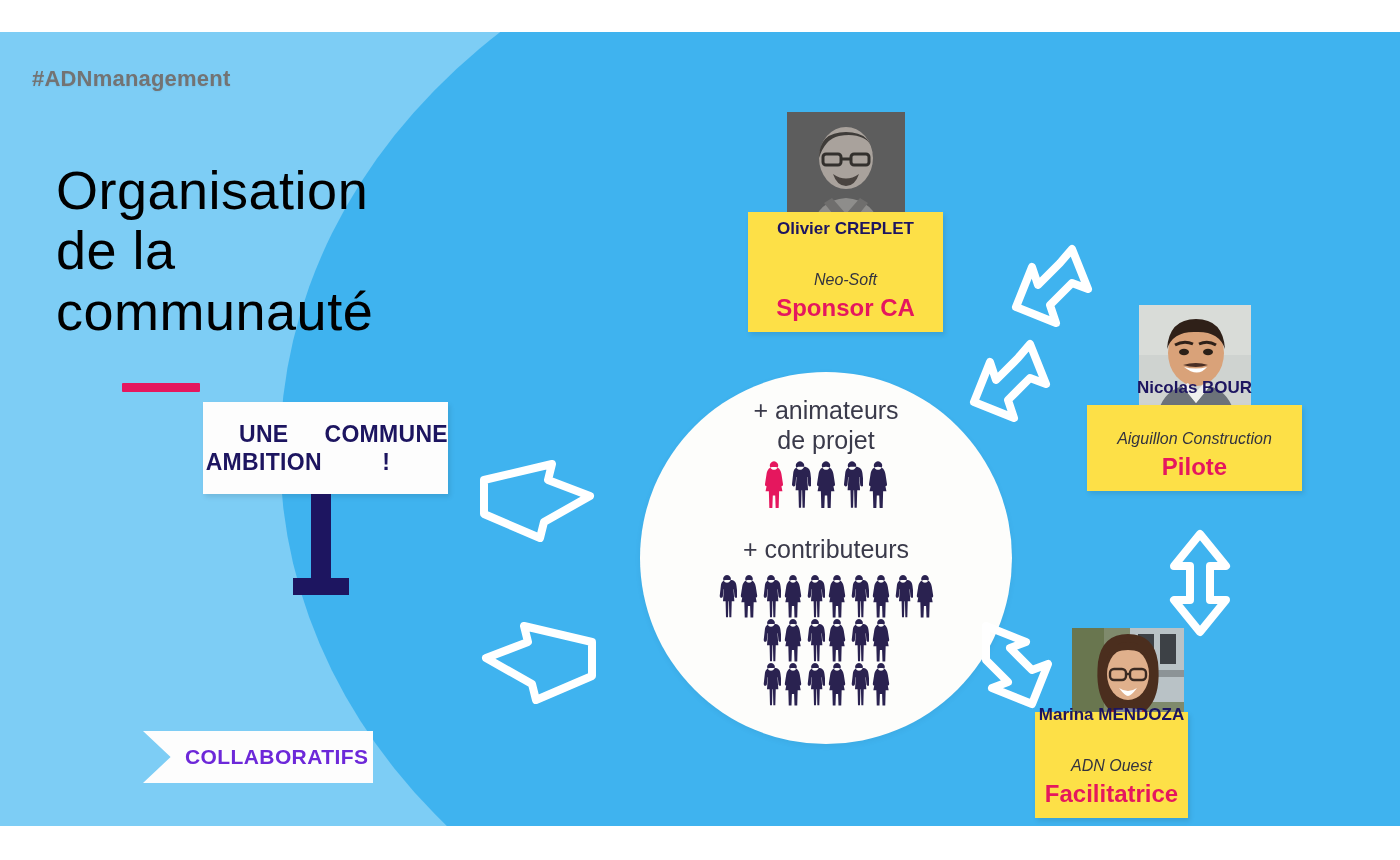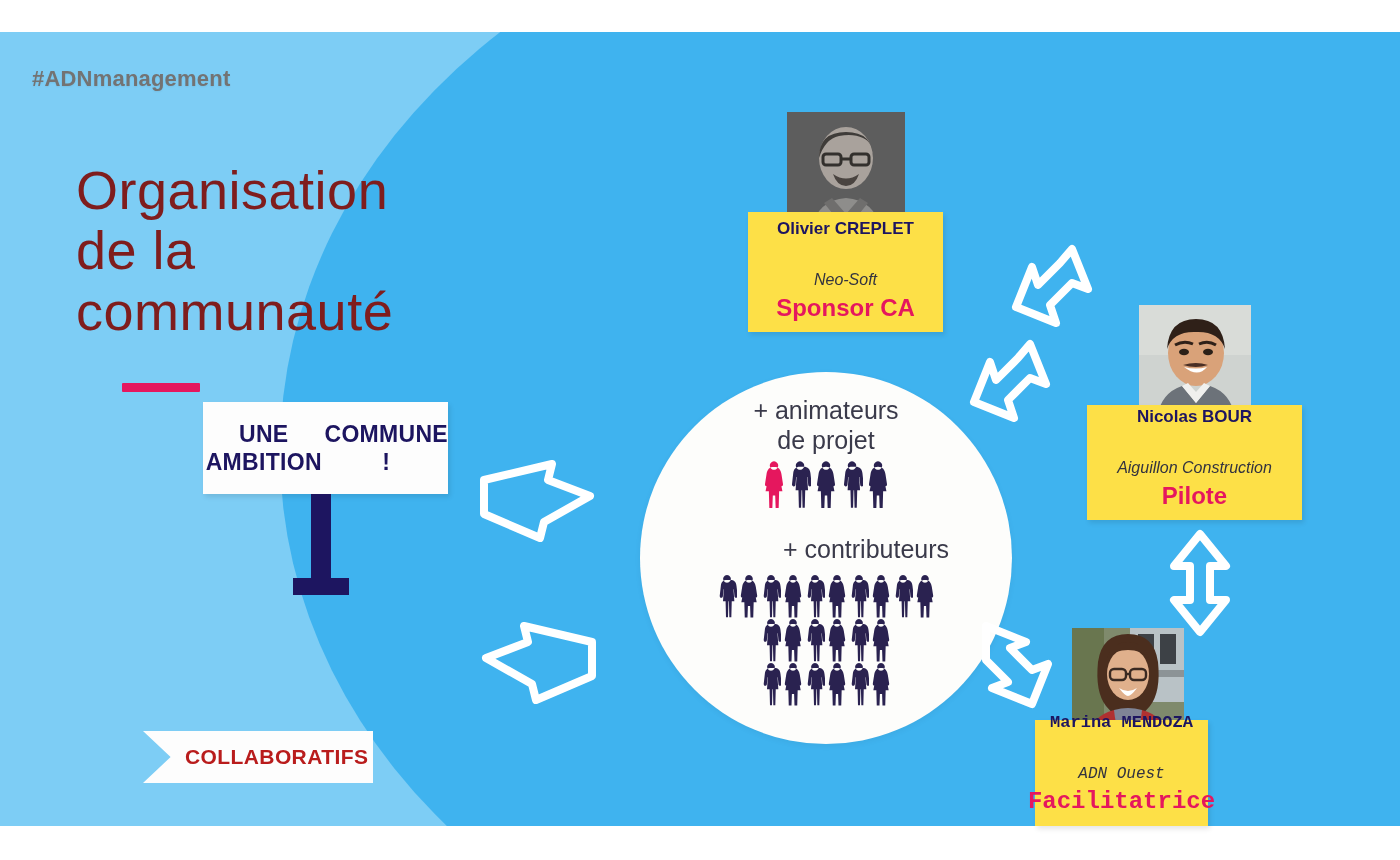--- a/index.html
+++ b/index.html
@@ -22,22 +22,22 @@
     background:#3fb3ef;
   }
 
   
   .hashtag{
     position:absolute;left:32px;top:66px;
     font-size:22px;font-weight:bold;color:#737373;letter-spacing:.2px;
     text-shadow:0 1px 2px rgba(0,0,0,.06);
   }
   .headline{
-    position:absolute;left:76px;top:160px;width:470px;
-    font-size:54px;line-height:1.12;font-weight:400;color:#7f1d1d;
+    position:absolute;left:56px;top:160px;width:470px;
+    font-size:54px;line-height:1.12;font-weight:400;color:#000000;
     letter-spacing:.5px;
   }
   .pink-rule{
     position:absolute;left:122px;top:383px;width:78px;height:9px;
     background:#e5175e;border-radius:1px;
   }
 
   
   .ambition-box{
     position:absolute;left:203px;top:402px;width:245px;height:92px;
@@ -71,36 +71,36 @@
   }
   .banner2{
     position:absolute;left:143px;top:731px;width:230px;height:52px;
     background:#fdfdfd;
     box-shadow:2px 3px 5px rgba(0,0,0,.10);
     -webkit-clip-path:polygon(0 0,100% 0,100% 100%,0 100%,12% 50%);
     clip-path:polygon(0 0,100% 0,100% 100%,0 100%,12% 50%);
     display:flex;align-items:center;
   }
   .banner2 span{
-    color:#b91c1c;font-weight:bold;font-size:21px;letter-spacing:.4px;
+    color:#6d28d9;font-weight:bold;font-size:21px;letter-spacing:.4px;
     margin-left:42px;
   }
 
   
   .core-circle{
     position:absolute;left:640px;top:372px;width:372px;height:372px;
     border-radius:50%;background:#fdfdfb;
     box-shadow:0 2px 6px rgba(0,0,0,.05);
   }
   .core-label{
     position:absolute;width:100%;text-align:center;
     color:#3a3a4a;font-size:25px;line-height:1.18;font-weight:400;
   }
   .core-label.anim{top:24px;}
-  .core-label.contrib{top:163px;padding-left:40px;}
+  .core-label.contrib{top:163px;}
 
   .fig-row{position:absolute;width:100%;display:flex;justify-content:center;align-items:flex-end;}
   .fig-row.anim{top:88px;gap:4px;}
   .fig-row.c1{top:202px;gap:2px;}
   .fig-row.c2{top:246px;gap:2px;}
   .fig-row.c3{top:290px;gap:2px;}
   .fig{display:block;}
 
   
   .card{position:absolute;}
@@ -119,26 +119,26 @@
   .plate .role{color:#e5175e;font-weight:bold;font-size:24px;line-height:1.35;margin-top:1px;}
 
   
   #card-olivier{left:748px;top:112px;width:195px;height:220px;}
   #card-olivier .photo{width:118px;height:118px;}
   #card-olivier .plate{top:100px;width:195px;height:120px;}
 
   
   #card-nicolas{left:1087px;top:305px;width:215px;height:215px;}
   #card-nicolas .photo{width:112px;height:112px;}
-  #card-nicolas .plate{top:100px;width:215px;height:115px;}
+  #card-nicolas .plate{top:100px;width:215px;height:86px;}
 
   
   #card-marina{left:1035px;top:628px;width:185px;height:198px;}
   #card-marina .photo{width:112px;height:112px;}
-  #card-marina .plate{top:92px;width:173px;height:106px;font-family:Liberation Mono, monospace;}
+  #card-marina .plate{top:84px;width:153px;height:106px;}
 
   
   .arrow{position:absolute;}
 </style>
 </head>
 <body>
 
 <div id="stage">
 
   <div class="bg-panel">

